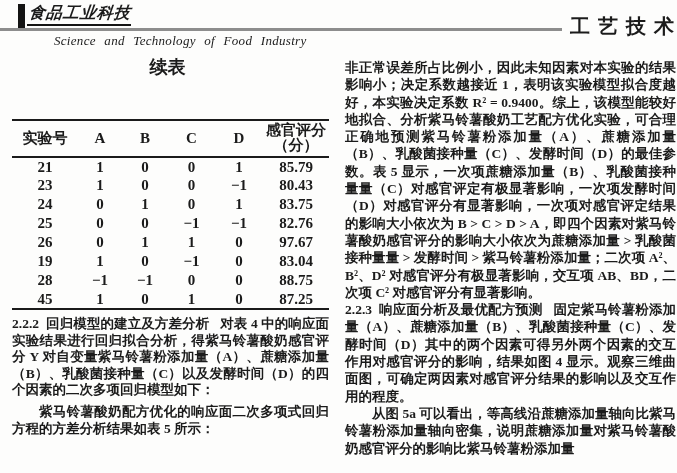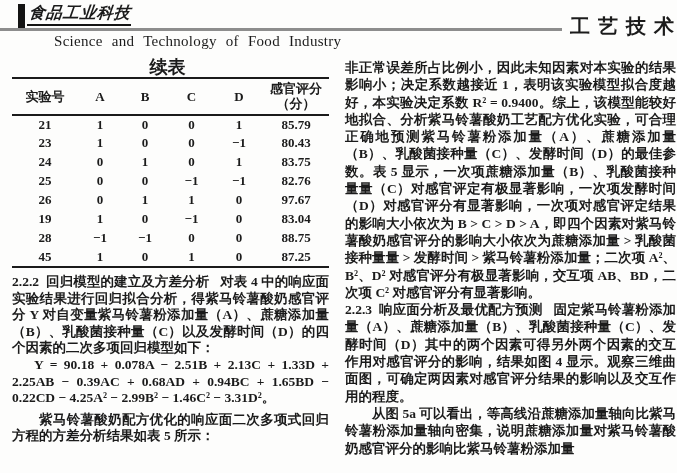--- a/index.html
+++ b/index.html
@@ -19,38 +19,38 @@
   .logo-zh {
     position:absolute; left:29px; top:3px;
     font-size:16px; font-style:italic; font-weight:700;
     letter-spacing:1px; white-space:nowrap;
     transform:skewX(-6deg);
   }
   .logo-underline { position:absolute; left:27px; top:24px; width:104px; height:2px; background:#141414; }
   .masthead-rule { position:absolute; left:0; top:28px; width:562px; height:3px; background:#8d8d8d; }
   .journal-en {
     position:absolute; left:54px; top:33px;
-    font-size:15px; font-weight:400;
+    font-size:13px; font-style:italic; font-weight:400;
     word-spacing:5px; letter-spacing:.3px; white-space:nowrap;
   }
   .column-tag {
     position:absolute; left:570px; top:13px;
     font-size:20px; font-weight:700; letter-spacing:8px;
     white-space:nowrap;
   }
   
   .col { position:absolute; top:59px; font-size:13.5px; line-height:16.6px; text-align:justify; }
   .col-left  { left:12px;  width:317px; }
   .col-right { left:345px; width:331px; line-height:17.3px; }
   
   .cont-label { text-align:center; font-size:18px; line-height:16px; padding-right:6px; height:18px; }
   table.data-table {
     width:100%; border-collapse:collapse; table-layout:fixed;
-    text-align:center; font-size:13px;
-    border-top:2px solid #1b1b1b; border-bottom:2px solid #1b1b1b;
+    text-align:center; font-size:15px;
+    border-top:2px solid #1b1b1b; border-bottom:2px solid #1b1b1b;margin-top:42px;
   }
   table.data-table th {
     font-weight:700; padding:2px 0 3px 0;
     border-bottom:2px solid #1b1b1b;
     line-height:15px; white-space:pre-line; vertical-align:middle;
   }
   table.data-table td { height:19px; font-weight:700; padding:0; }
   
   .para { margin-top:5px; }
   .para.flush { margin-top:6px; }
@@ -157,21 +157,20 @@
             <td>0</td>
             <td>1</td>
             <td>0</td>
             <td>87.25</td>
           </tr>
         </tbody>
     </table>
 
     <p class="para flush"><span class="h-num">2.2.2</span><span class="h-title">回归模型的建立及方差分析</span><span>对表 4 中的响应面实验结果进行回归拟合分析，得紫马铃薯酸奶感官评分 Y 对自变量紫马铃薯粉添加量（A）、蔗糖添加量（B）、乳酸菌接种量（C）以及发酵时间（D）的四个因素的二次多项回归模型如下：</span></p>
 
-    <p class="para equation">Y = 90.18 + 0.078A − 2.51B + 2.13C + 1.33D + 2.25AB − 0.39AC + 0.68AD + 0.94BC + 1.65BD − 0.22CD − 4.25A² − 2.99B² − 1.46C² − 3.31D²。</p>
 
     <p class="para indent">紫马铃薯酸奶配方优化的响应面二次多项式回归方程的方差分析结果如表 5 所示：</p>
   </div>
 
   <div class="col col-right">
     <p>非正常误差所占比例小，因此未知因素对本实验的结果影响小；决定系数越接近 1，表明该实验模型拟合度越好，本实验决定系数 R² = 0.9400。综上，该模型能较好地拟合、分析紫马铃薯酸奶工艺配方优化实验，可合理正确地预测紫马铃薯粉添加量（A）、蔗糖添加量（B）、乳酸菌接种量（C）、发酵时间（D）的最佳参数。表 5 显示，一次项蔗糖添加量（B）、乳酸菌接种量量（C）对感官评定有极显著影响，一次项发酵时间（D）对感官评分有显著影响，一次项对感官评定结果的影响大小依次为 B &gt; C &gt; D &gt; A，即四个因素对紫马铃薯酸奶感官评分的影响大小依次为蔗糖添加量 &gt; 乳酸菌接种量量 &gt; 发酵时间 &gt; 紫马铃薯粉添加量；二次项 A²、B²、D² 对感官评分有极显著影响，交互项 AB、BD，二次项 C² 对感官评分有显著影响。</p>
 
     <p><span class="h-num">2.2.3</span><span class="h-title">响应面分析及最优配方预测</span><span>固定紫马铃薯粉添加量（A）、蔗糖添加量（B）、乳酸菌接种量（C）、发酵时间（D）其中的两个因素可得另外两个因素的交互作用对感官评分的影响，结果如图 4 显示。观察三维曲面图，可确定两因素对感官评分结果的影响以及交互作用的程度。</span></p>
 
     <p class="indent">从图 5a 可以看出，等高线沿蔗糖添加量轴向比紫马铃薯粉添加量轴向密集，说明蔗糖添加量对紫马铃薯酸奶感官评分的影响比紫马铃薯粉添加量</p>

